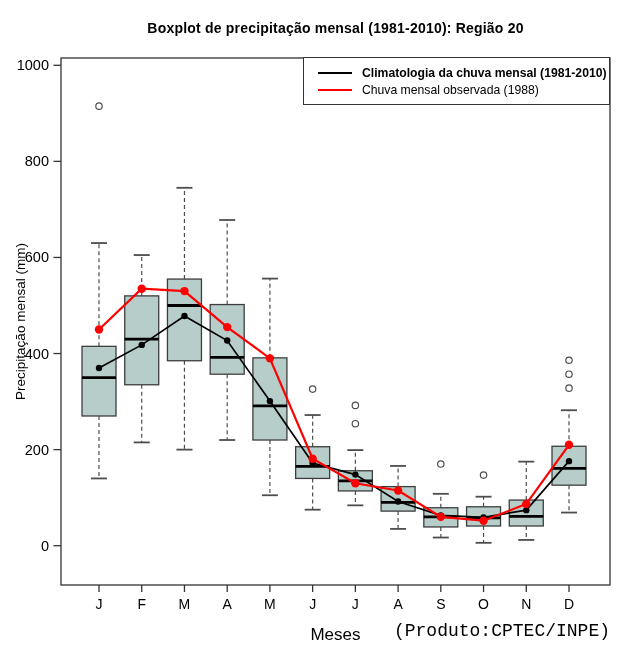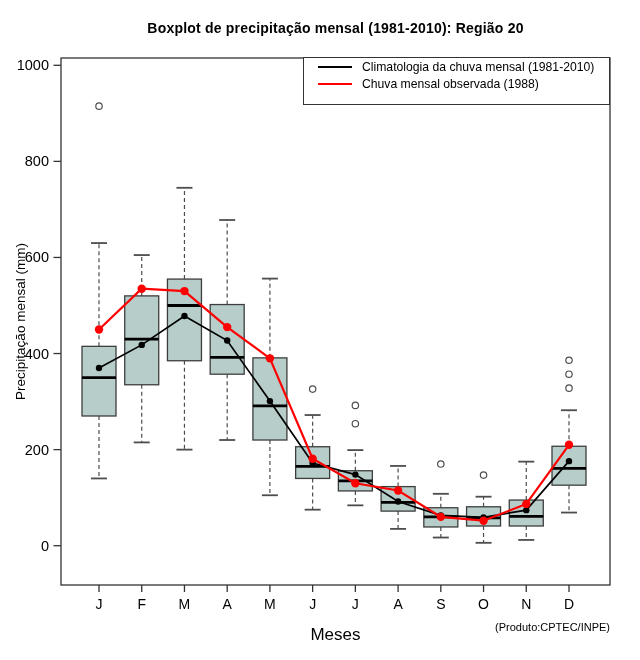--- a/index.html
+++ b/index.html
@@ -13,29 +13,29 @@
   }
   .ylab{
     position:absolute;left:-80px;top:314px;width:200px;text-align:center;
     font-size:13.5px;transform:rotate(-90deg);
   }
   .xlab{
     position:absolute;left:61px;top:625px;width:549px;text-align:center;
     font-size:17px;
   }
   .credit{
-    position:absolute;right:30px;top:621px;font-size:11px;text-align:left;
+    position:absolute;right:30px;top:621px;font-size:18px;text-align:left;font-family:Liberation Mono, monospace;
   }
   svg{position:absolute;left:0;top:0;}
   .legend{
     position:absolute;left:303px;top:57px;width:307px;height:48px;
     border:1.3px solid #333;background:#fff;box-sizing:border-box;
   }
   .legend-row{display:flex;align-items:center;padding-left:14px;height:17px;margin-top:0;}
-  .legend-row:first-child{}
+  .legend-row:first-child{margin-top:6px;font-weight:bold;}
   .legend-line{display:inline-block;width:34px;height:0;border-top:2px solid #000;margin-right:10px;flex:0 0 auto;}
   .legend-line.red{border-top-width:2.4px;}
   .legend-label{font-size:12.2px;white-space:nowrap;}
 </style>
 </head>
 <body>
 
 <div class="canvas">
   <div class="title">Boxplot de precipitação mensal (1981-2010): Região 20</div>
   <div class="ylab">Precipitação mensal (mm)</div>

